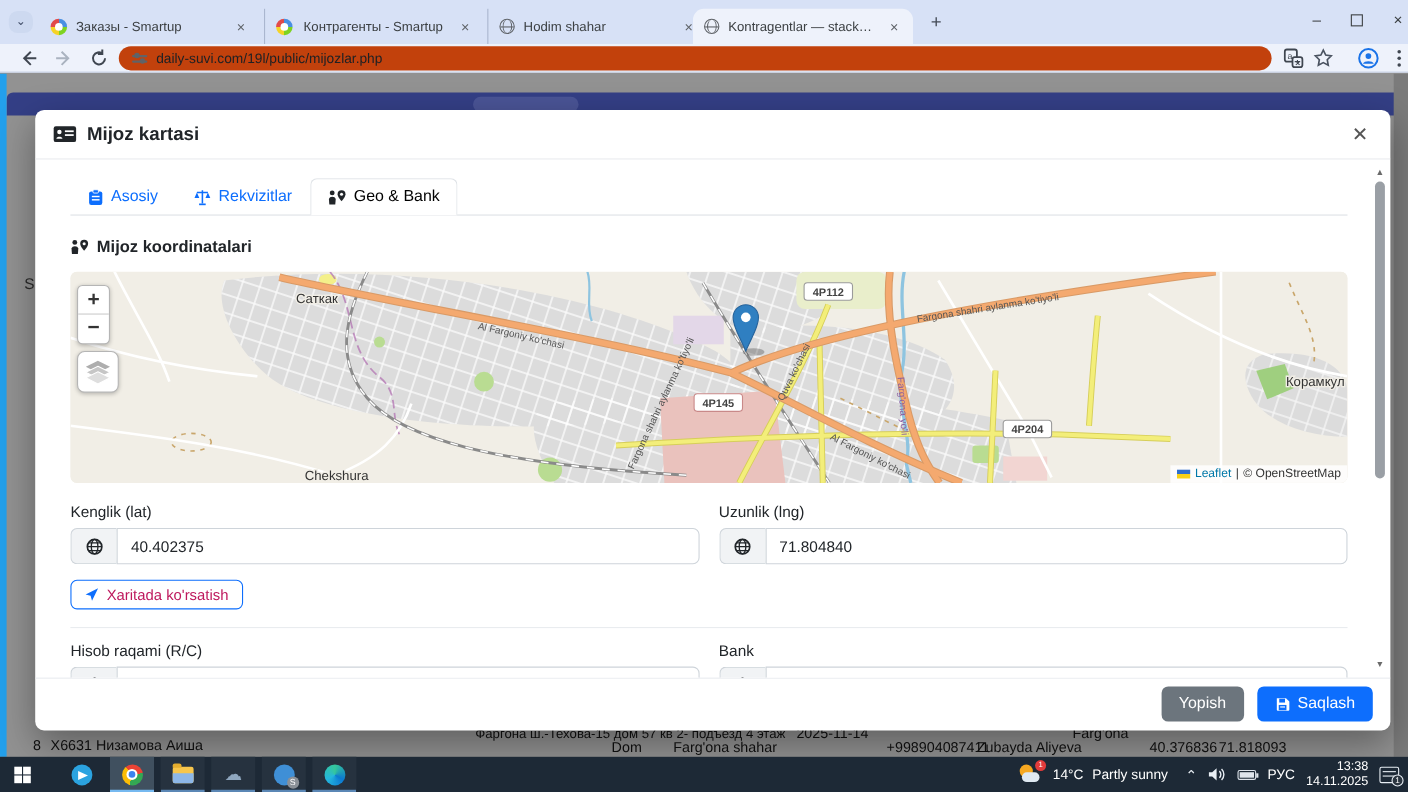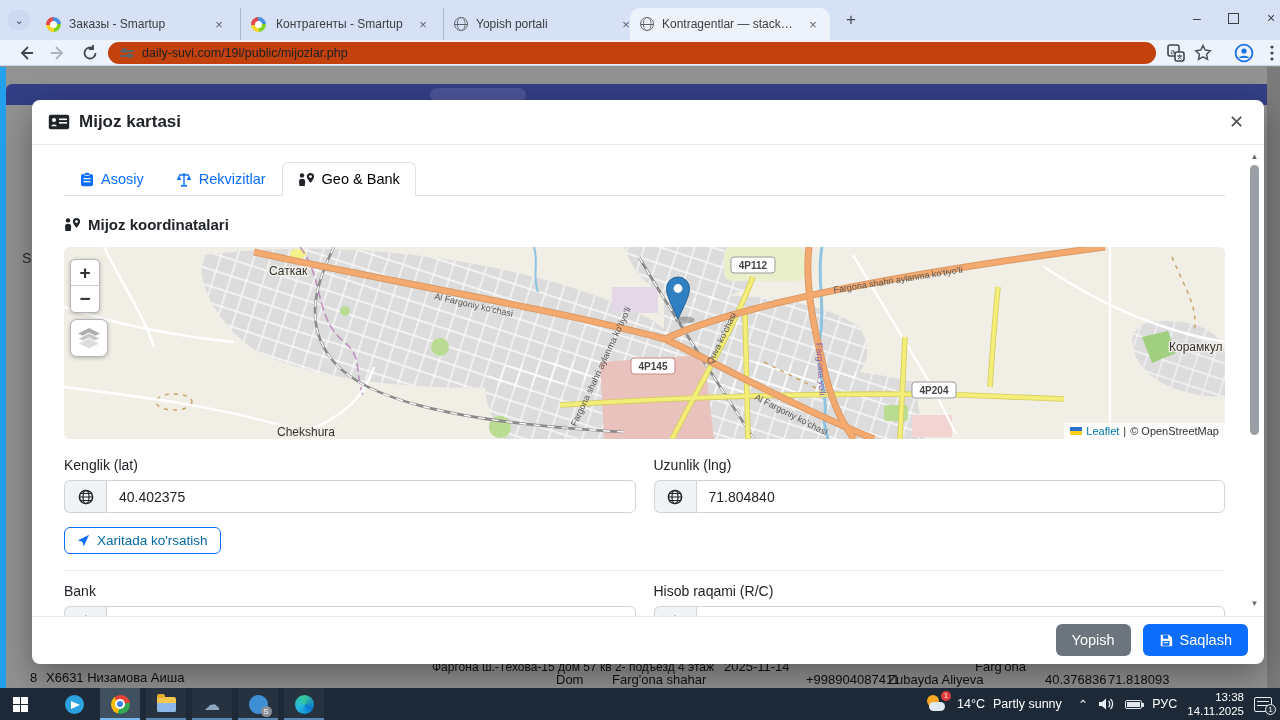--- a/index.html
+++ b/index.html
@@ -61,21 +61,21 @@
   .layerctl { position:absolute; left:6px; top:72px; width:38px; height:38px; background:#fff; border:1px solid #b5b5b5; border-radius:7px; box-shadow:0 1px 4px rgba(0,0,0,.25); display:flex; align-items:center; justify-content:center; }
   .attrib { position:absolute; right:0; bottom:0; background:rgba(255,255,255,.82); font-size:11px; color:#333; padding:2px 6px; display:flex; align-items:center; gap:4px;text-align:right; }
   .attrib .leaf { color:#0078a8; }
   .uaflag { width:12px; height:8px; background:linear-gradient(#2f6fce 0 50%, #f7d117 50% 100%); display:inline-block; }
 
   .cols { display:grid; grid-template-columns:1fr 1fr; column-gap:18px; margin-top:18px; }
   .flabel { font-size:14px; color:#212529; margin-bottom:7px; }
   .igroup { display:flex; height:33px; }
   .iprefix { width:42px; background:#f1f3f5; border:1px solid #ced4da; border-right:none; border-radius:6px 0 0 6px; display:flex; align-items:center; justify-content:center; }
   .ifield { flex:1; border:1px solid #ced4da; border-radius:0 6px 6px 0; font-size:14px; color:#212529; padding:0 12px; font-family:"Liberation Sans",sans-serif; background:#fff; }
-  .showmap-btn { margin-top:14px; display:inline-flex; align-items:center; gap:7px; border:1px solid #0d6efd; color:#0369a1; background:#fff; font-size:13.5px; padding:5px 12px; border-radius:6px; font-family:"Liberation Sans",sans-serif; }
+  .showmap-btn { margin-top:14px; display:inline-flex; align-items:center; gap:7px; border:1px solid #0d6efd; color:#be185d; background:#fff; font-size:13.5px; padding:5px 12px; border-radius:6px; font-family:"Liberation Sans",sans-serif; }
   .hr { border:none; border-top:1px solid #e9ecef; margin:16px 0 12px; }
 
   .btn { border:none; border-radius:6px; font-size:14.5px; padding:8px 16px; color:#fff; display:inline-flex; align-items:center; gap:7px; font-family:"Liberation Sans",sans-serif; }
   .btn.gray { background:#6c757d; }
   .btn.blue { background:#0d6efd; }
 
   .mscroll { position:absolute; right:3px; top:6px; width:13px; height:459px; }
   .mscroll .ar { position:absolute; left:0; width:13px; height:12px; color:#6a6a6a; font-size:8px; text-align:center; line-height:12px; }
   .mscroll .thumb { position:absolute; left:2px; width:9px; border-radius:5px; background:#9a9fa5; }
 
@@ -128,21 +128,21 @@
       <span class="t">Заказы - Smartup</span>
       <span class="x">×</span>
     </div>
     <div class="btab sep" style="left:240px;gap:10px;">
       <span class="favsmart"></span>
       <span class="t">Контрагенты - Smartup</span>
       <span class="x">×</span>
     </div>
     <div class="btab sep" style="left:443px;">
       <span class="favglobe"></span>
-      <span class="t">Yopish portali</span>
+      <span class="t">Hodim shahar</span>
       <span class="x">×</span>
     </div>
     <div class="btab active" style="left:630px;">
       <span class="favglobe"></span>
       <span class="t">Kontragentlar — stacked moda</span>
       <span class="x">×</span>
     </div>
     <div class="newtab">+</div>
 
     <span class="winctl" style="left:1188px;">–</span>
@@ -450,51 +450,51 @@
         <svg width="13" height="13" viewBox="0 0 16 16">
             <path d="M1 8 L15 1 L8.2 15 L6.6 9.4 Z" fill="#0d6efd"></path>
           </svg>
         <span>Xaritada ko'rsatish</span>
       </button>
 
       <hr class="hr">
 
       <div class="cols" style="margin-top:0;">
         <div>
+          <div class="flabel">Hisob raqami (R/C)</div>
+          <div class="igroup">
+            <span class="iprefix">
+              <svg width="16" height="15" viewBox="0 0 16 15">
+                  <path d="M8 0.5 L15 4.5 H1 Z" fill="#212529"></path>
+                  <circle cx="8" cy="3" r="0.9" fill="#fff"></circle>
+                  <rect x="2.2" y="5.5" width="2" height="6" fill="#212529"></rect>
+                  <rect x="7" y="5.5" width="2" height="6" fill="#212529"></rect>
+                  <rect x="11.8" y="5.5" width="2" height="6" fill="#212529"></rect>
+                  <rect x="1" y="12" width="14" height="1.6" fill="#212529"></rect>
+                </svg>
+            </span>
+            <input class="ifield" value="" style="">
+          </div>
+        </div>
+        <div>
           <div class="flabel">Bank</div>
           <div class="igroup">
             <span class="iprefix">
               <svg width="16" height="15" viewBox="0 0 16 15">
                   <path d="M8 0.5 L15 4.5 H1 Z" fill="#212529"></path>
                   <circle cx="8" cy="3" r="0.9" fill="#fff"></circle>
                   <rect x="2.2" y="5.5" width="2" height="6" fill="#212529"></rect>
                   <rect x="7" y="5.5" width="2" height="6" fill="#212529"></rect>
                   <rect x="11.8" y="5.5" width="2" height="6" fill="#212529"></rect>
                   <rect x="1" y="12" width="14" height="1.6" fill="#212529"></rect>
                 </svg>
             </span>
             <input class="ifield" value="" style="">
           </div>
         </div>
-        <div>
-          <div class="flabel">Hisob raqami (R/C)</div>
-          <div class="igroup">
-            <span class="iprefix">
-              <svg width="16" height="15" viewBox="0 0 16 15">
-                  <path d="M8 0.5 L15 4.5 H1 Z" fill="#212529"></path>
-                  <circle cx="8" cy="3" r="0.9" fill="#fff"></circle>
-                  <rect x="2.2" y="5.5" width="2" height="6" fill="#212529"></rect>
-                  <rect x="7" y="5.5" width="2" height="6" fill="#212529"></rect>
-                  <rect x="11.8" y="5.5" width="2" height="6" fill="#212529"></rect>
-                  <rect x="1" y="12" width="14" height="1.6" fill="#212529"></rect>
-                </svg>
-            </span>
-            <input class="ifield" value="" style="">
-          </div>
-        </div>
       </div>
 
       
       <div class="mscroll">
         <div class="ar" style="top:0;">▲</div>
         <div class="thumb" style="top:14px;height:270px;"></div>
         <div class="ar" style="bottom:0;">▼</div>
       </div>
     </div>
 

